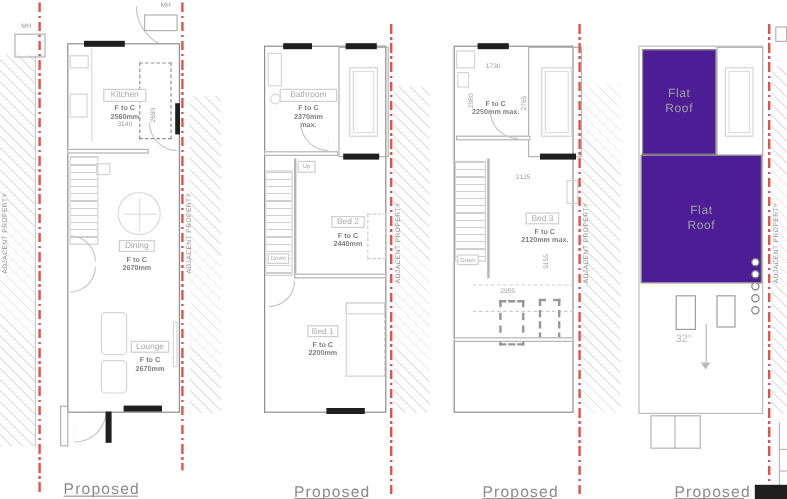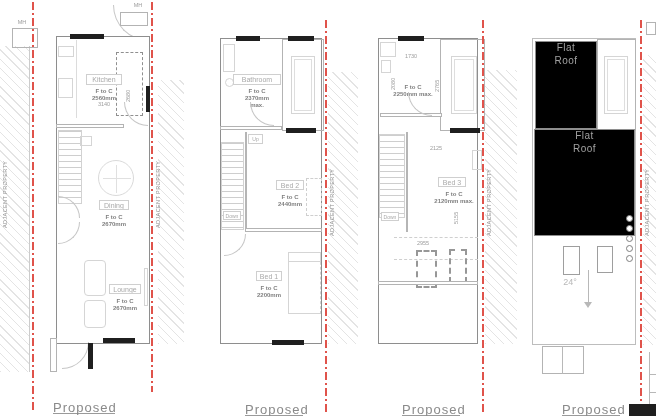--- a/index.html
+++ b/index.html
@@ -15,21 +15,21 @@
   .stairs{background:repeating-linear-gradient(180deg,#cecece 0 1px,transparent 1px 6px);border:1px solid #d2d2d2;}
   .arc{border:1px solid #c6c6c6;background:transparent;}
   .dash{border:1.5px dashed #8f8f8f;background:transparent;}
   .dashlite{border-top:1px dashed #cfcfcf;height:1px;}
   .boxlbl{border:1px solid #cfcfcf;color:#a9a9a9;font-size:7px;line-height:9px;text-align:center;background:#fff;white-space:nowrap;overflow:hidden;}
   .boxsm{border:1px solid #cfcfcf;color:#a9a9a9;font-size:5px;line-height:8px;text-align:center;background:#fff;white-space:nowrap;}
   .ftc{color:#7f7f7f;font-weight:bold;font-size:6px;line-height:1.2;text-align:center;}
   .dim{color:#9c9c9c;font-size:5.5px;line-height:1;text-align:center;white-space:nowrap;}
   .vtxt{writing-mode:vertical-rl;transform:rotate(180deg);color:#9c9c9c;font-size:5.5px;white-space:nowrap;}
   .adj{writing-mode:vertical-rl;transform:rotate(180deg);color:#8f8f8f;font-size:5.5px;letter-spacing:0.4px;white-space:nowrap;}
-  .roof{background:#000000;border:1.5px solid #8e8e8e;display:flex;justify-content:center;}
+  .roof{background:#4c1d95;border:1.5px solid #8e8e8e;display:flex;align-items:center;justify-content:center;}
   .rooftxt{color:#a2a2a2;font-size:10px;letter-spacing:0.5px;text-align:center;line-height:1.25;}
   .pipe{width:7px;height:7px;border:1.3px solid #7f7f7f;border-radius:50%;background:#fff;}
   .cap{color:#8a8a8a;font-size:13px;letter-spacing:1px;text-align:center;border-bottom:1px solid #9a9a9a;padding-bottom:1px;white-space:nowrap;}
   .thinln{background:#b8b8b8;}
 </style>
 </head>
 <body>
 
 <div id="cv">
 
@@ -177,21 +177,21 @@
   </div>
   <div class="a wallt" style="left:597px;top:39px;width:39px;height:92px;"></div>
   <div class="a lite" style="left:604px;top:56px;width:24px;height:58px;">
     <div style="position:absolute;left:2px;top:2px;right:2px;bottom:2px;border:1px solid #dedede;"></div>
   </div>
   <div class="a roof" style="left:534px;top:129px;width:101px;height:107px;">
     <span class="rooftxt" style="display:inline-block;width:40px;">Flat Roof</span>
   </div>
   <div class="a" style="left:563px;top:246px;width:17px;height:29px;border:1.5px solid #9e9e9e;"></div>
   <div class="a" style="left:597px;top:246px;width:16px;height:27px;border:1.5px solid #9e9e9e;"></div>
-  <div class="a dim" style="left:558px;top:278px;width:24px;font-size:9px;color:#b8b8b8;">24°</div>
+  <div class="a dim" style="left:558px;top:278px;width:24px;font-size:9px;color:#b8b8b8;">32°</div>
   <div class="a thinln" style="left:588px;top:270px;width:1px;height:32px;"></div>
   <div class="a" style="left:584px;top:302px;width:0;height:0;border-left:4px solid transparent;border-right:4px solid transparent;border-top:6px solid #b8b8b8;"></div>
   <div class="a pipe" style="left:626px;top:215px;"></div>
   <div class="a pipe" style="left:626px;top:225px;"></div>
   <div class="a pipe" style="left:626px;top:235px;"></div>
   <div class="a pipe" style="left:626px;top:245px;"></div>
   <div class="a pipe" style="left:626px;top:255px;"></div>
   <div class="a wallt" style="left:542px;top:346px;width:42px;height:28px;"></div>
   <div class="a thinln" style="left:562px;top:346px;width:1px;height:28px;"></div>
   <div class="a red" style="left:640px;top:20px;height:392px;"></div>

